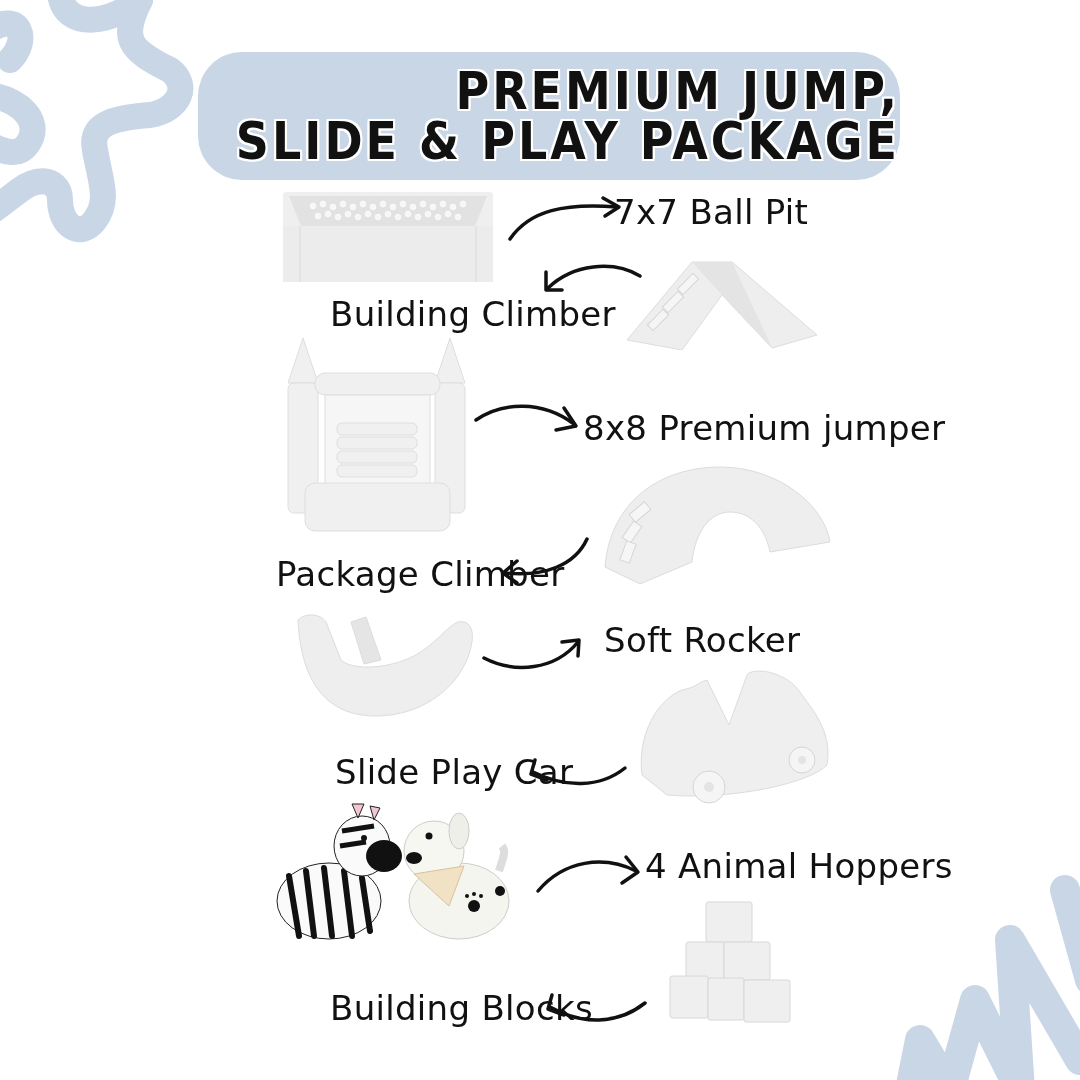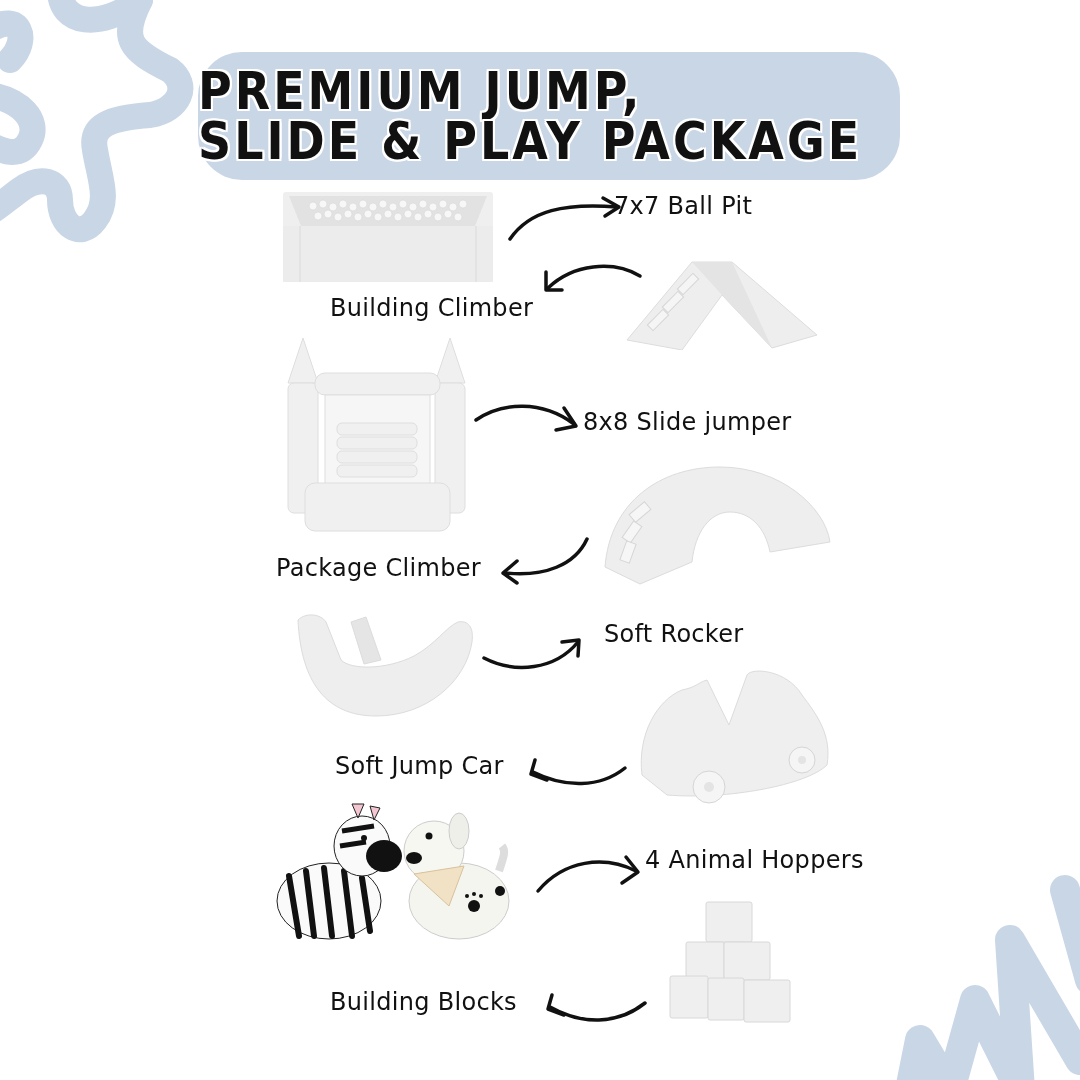--- a/index.html
+++ b/index.html
@@ -9,35 +9,35 @@
       font-family: "DejaVu Sans", sans-serif;
     }
 
     
     .deco { position: absolute; pointer-events: none; }
 
     
     .title-pill {
       position: absolute; left: 198px; top: 52px; width: 702px; height: 128px;
       border-radius: 44px; background: #c9d6e6;
-      display: flex; flex-direction: column; align-items: flex-start; justify-content: center;
+      display: flex; flex-direction: column; align-items: flex-end; justify-content: center;
     }
     .title-line {
       font-family: "DejaVu Sans", sans-serif; font-weight: bold;
       font-size: 46px; line-height: 50px; letter-spacing: 3px;
       color: #111; text-transform: uppercase;
       transform: scaleY(1.12);
       text-shadow: -2px 0 #fff, 2px 0 #fff, 0 -2px #fff, 0 2px #fff,
                    -2px -2px #fff, 2px 2px #fff, -2px 2px #fff, 2px -2px #fff;
     }
 
     
     .label {
       position: absolute; white-space: nowrap;
-      font-family: "DejaVu Sans", sans-serif; font-size: 24px; color: #111;
+      font-family: "DejaVu Sans", sans-serif; font-size: 34px; color: #111;
       letter-spacing: 0.3px;
     }
 
     
     .product { position: absolute; }
     .arrow { position: absolute; overflow: visible; }
   </style>
 </head>
 <body>
 
@@ -135,21 +135,21 @@
     <rect x="52" y="104" width="80" height="12" rx="5"></rect>
     <rect x="52" y="118" width="80" height="12" rx="5"></rect>
     <rect x="52" y="132" width="80" height="12" rx="5"></rect>
     <rect x="20" y="150" width="145" height="48" rx="10"></rect>
   </g>
 </svg>
 <svg class="arrow" style="left:472px;top:400px" width="110" height="40" viewBox="0 0 110 40">
   <path d="M4 20 C 30 2, 70 0, 102 24" fill="none" stroke="#111" stroke-width="3.5" stroke-linecap="round"></path>
   <path d="M92 8 L 104 26 L 84 30" fill="none" stroke="#111" stroke-width="3.5" stroke-linecap="round" stroke-linejoin="round"></path>
 </svg>
-<div class="label" style="left:583px;top:408px">8x8 Slide jumper</div>
+<div class="label" style="left:583px;top:408px">8x8 Premium jumper</div>
 
 <svg class="product" style="left:600px;top:462px" width="235" height="130" viewBox="0 0 235 130">
   <path d="M5 105 C 10 40, 60 5, 120 5 C 180 5, 225 45, 230 80 L 170 90 C 165 65, 150 50, 130 50 C 110 50, 95 70, 92 100 L 40 122 Z" fill="#eeeeee" stroke="#dcdcdc"></path>
   <g fill="#f6f6f6" stroke="#d6d6d6">
     <rect x="30" y="45" width="20" height="10" transform="rotate(-40 40 50)"></rect>
     <rect x="22" y="65" width="20" height="10" transform="rotate(-55 32 70)"></rect>
     <rect x="18" y="85" width="20" height="10" transform="rotate(-70 28 90)"></rect>
   </g>
 </svg>
 <svg class="arrow" style="left:495px;top:535px" width="100" height="50" viewBox="0 0 100 50">
@@ -172,21 +172,21 @@
   <path d="M5 110 C 0 70, 20 35, 45 25 C 60 22, 60 18, 70 15 L 92 60 L 110 10 C 115 2, 150 5, 165 30 C 180 50, 195 70, 190 100 C 170 120, 90 135, 30 130 Z" fill="#efefef" stroke="#dcdcdc"></path>
   <circle cx="72" cy="122" r="16" fill="#f5f5f5" stroke="#d5d5d5"></circle>
   <circle cx="72" cy="122" r="5" fill="#e4e4e4"></circle>
   <circle cx="165" cy="95" r="13" fill="#f5f5f5" stroke="#d5d5d5"></circle>
   <circle cx="165" cy="95" r="4" fill="#e4e4e4"></circle>
 </svg>
 <svg class="arrow" style="left:525px;top:758px" width="105" height="36" viewBox="0 0 105 36">
   <path d="M100 10 C 75 30, 40 30, 8 14" fill="none" stroke="#111" stroke-width="3.5" stroke-linecap="round"></path>
   <path d="M10 2 L 6 16 L 22 22" fill="none" stroke="#111" stroke-width="3.5" stroke-linecap="round" stroke-linejoin="round"></path>
 </svg>
-<div class="label" style="left:335px;top:752px">Soft Jump Car</div>
+<div class="label" style="left:335px;top:752px">Slide Play Car</div>
 
 <svg class="product" style="left:274px;top:796px" width="250" height="150" viewBox="0 0 250 150">
 
   <g>
     <ellipse cx="55" cy="105" rx="52" ry="38" fill="#fafafa" stroke="#222" stroke-width="1"></ellipse>
     <g stroke="#111" stroke-width="6" fill="none" stroke-linecap="round">
       <path d="M15 80 L 25 140"></path>
         <path d="M32 75 L 40 140"></path>
         <path d="M50 72 L 58 140"></path>
       <path d="M70 75 L 78 140"></path>

